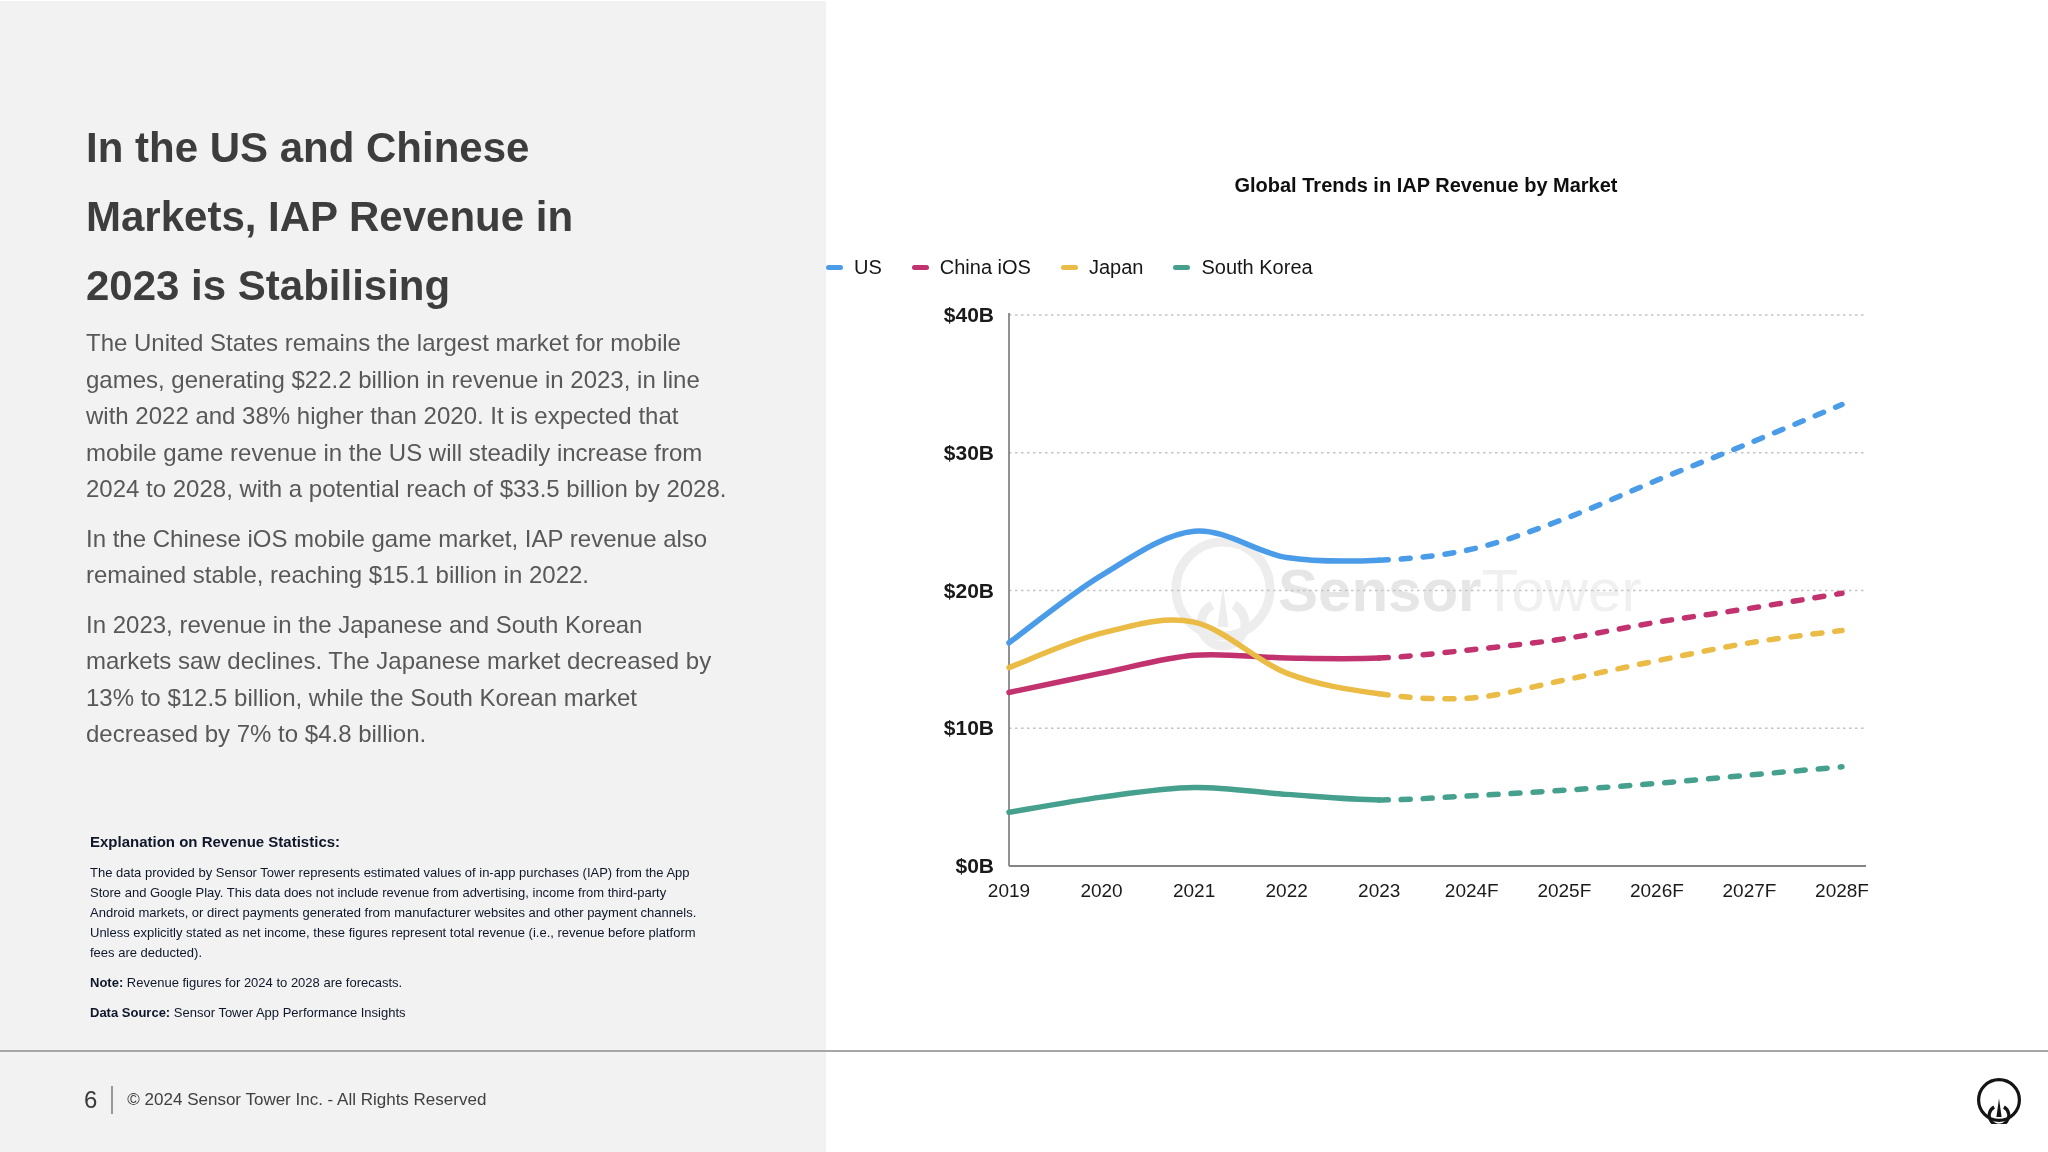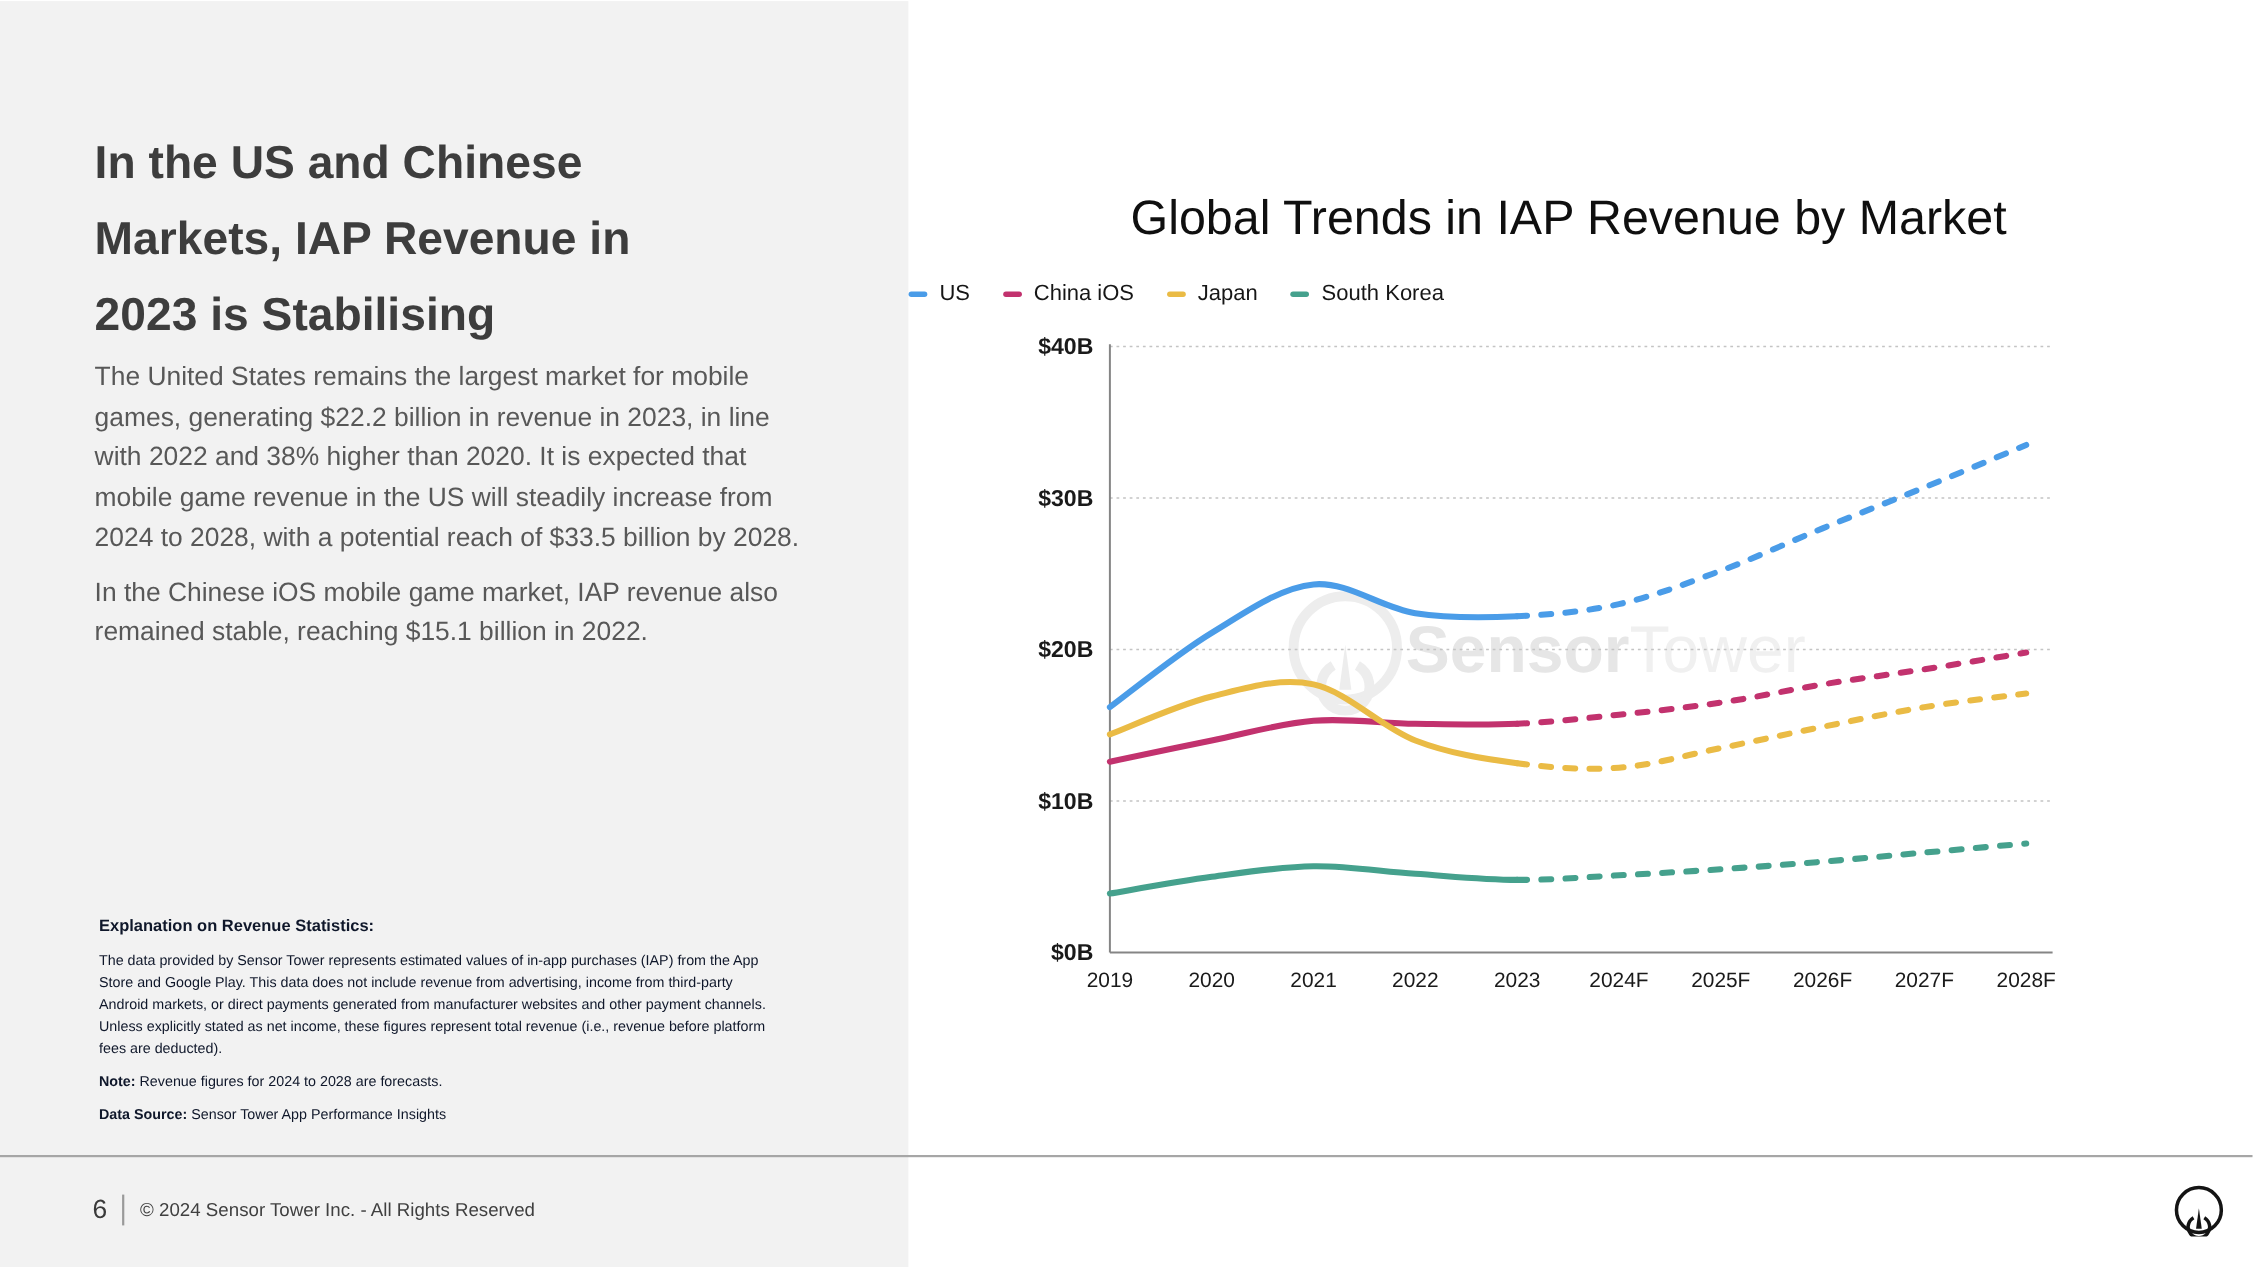--- a/index.html
+++ b/index.html
@@ -6,21 +6,21 @@
   body{font-family:"Liberation Sans",sans-serif;}
   .page{position:relative;width:2048px;height:1152px;overflow:hidden;background:#ffffff;}
   .left-panel{position:absolute;left:0;top:1px;width:826px;height:1152px;background:#f2f2f2;}
   .main-title{position:absolute;left:86px;top:84px;width:640px;font-size:42px;line-height:69px;font-weight:bold;color:#3d3d3d;}
   .body-copy{position:absolute;left:86px;top:324px;width:648px;font-size:24px;line-height:36.5px;color:#585858;}
   .body-copy p{margin:0 0 13px 0;}
   .explain{position:absolute;left:90px;top:831px;width:614px;font-size:13px;line-height:20px;color:#0f172a;}
   .explain .exp-head{font-weight:bold;font-size:15px;margin:0 0 11px 0;}
   .explain p{margin:0 0 10px 0;}
   .right-panel{position:absolute;left:826px;top:0;width:1222px;height:1152px;background:#ffffff;}
-  .chart-title{position:absolute;left:0;top:174px;width:1200px;text-align:center;font-size:44px;font-weight:normal;color:#0f0f0f;}
+  .chart-title{position:absolute;left:0;top:174px;width:1200px;text-align:center;font-size:20px;font-weight:bold;color:#0f0f0f;}
   .legend{position:absolute;left:0;top:256px;width:1200px;display:flex;justify-content:flex-start;align-items:center;gap:30px;}
   .legend-item{display:flex;align-items:center;gap:11px;font-size:20px;color:#161616;}
   .legend-swatch{width:17px;height:5.5px;border-radius:3px;flex:0 0 auto;}
   #chart-svg{position:absolute;left:0;top:0;}
   .footer-divider{position:absolute;left:0;top:1050px;width:2048px;height:2px;background:#a6a6a6;}
   .footer-row{position:absolute;left:84px;top:1086px;display:flex;align-items:center;gap:14px;}
   .page-num{font-size:24px;color:#3a3a3a;}
   .vbar{width:2px;height:28px;background:#9a9a9a;}
   .copyright{font-size:17px;color:#404040;}
   .footer-logo{position:absolute;left:1975px;top:1076px;width:48px;height:48px;}
@@ -33,20 +33,21 @@
   <div class="left-panel">
     <h1 class="main-title">
       <div>In the US and Chinese</div>
       <div>Markets, IAP Revenue in</div>
       <div>2023 is Stabilising</div>
     </h1>
 
     <div class="body-copy">
       <p>The United States remains the largest market for mobile games, generating $22.2 billion in revenue in 2023, in line with 2022 and 38% higher than 2020. It is expected that mobile game revenue in the US will steadily increase from 2024 to 2028, with a potential reach of $33.5 billion by 2028.</p>
       <p>In the Chinese iOS mobile game market, IAP revenue also remained stable, reaching $15.1 billion in 2022.</p>
+      <p>In 2023, revenue in the Japanese and South Korean markets saw declines. The Japanese market decreased by 13% to $12.5 billion, while the South Korean market decreased by 7% to $4.8 billion.</p>
     </div>
 
     <div class="explain">
       <p class="exp-head">Explanation on Revenue Statistics:</p>
       <p>The data provided by Sensor Tower represents estimated values of in-app purchases (IAP) from the App Store and Google Play. This data does not include revenue from advertising, income from third-party Android markets, or direct payments generated from manufacturer websites and other payment channels. Unless explicitly stated as net income, these figures represent total revenue (i.e., revenue before platform fees are deducted).</p>
       <p><b>Note:</b><span> Revenue figures for 2024 to 2028 are forecasts.</span></p>
       <p><b>Data Source:</b><span> Sensor Tower App Performance Insights</span></p>
     </div>
   </div>
 

